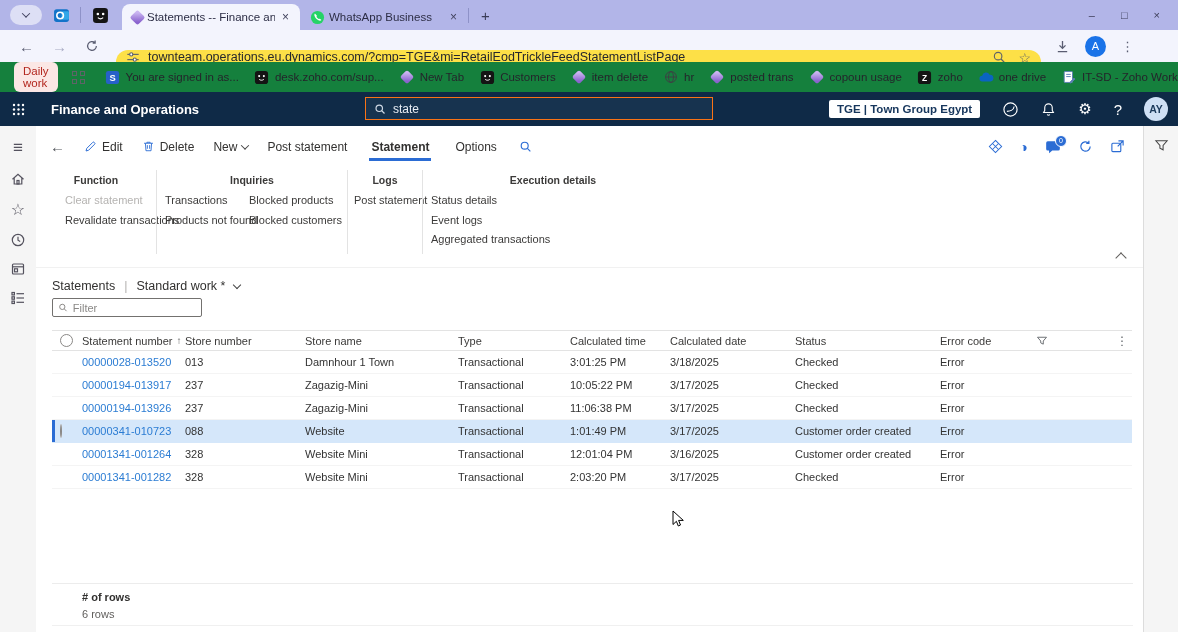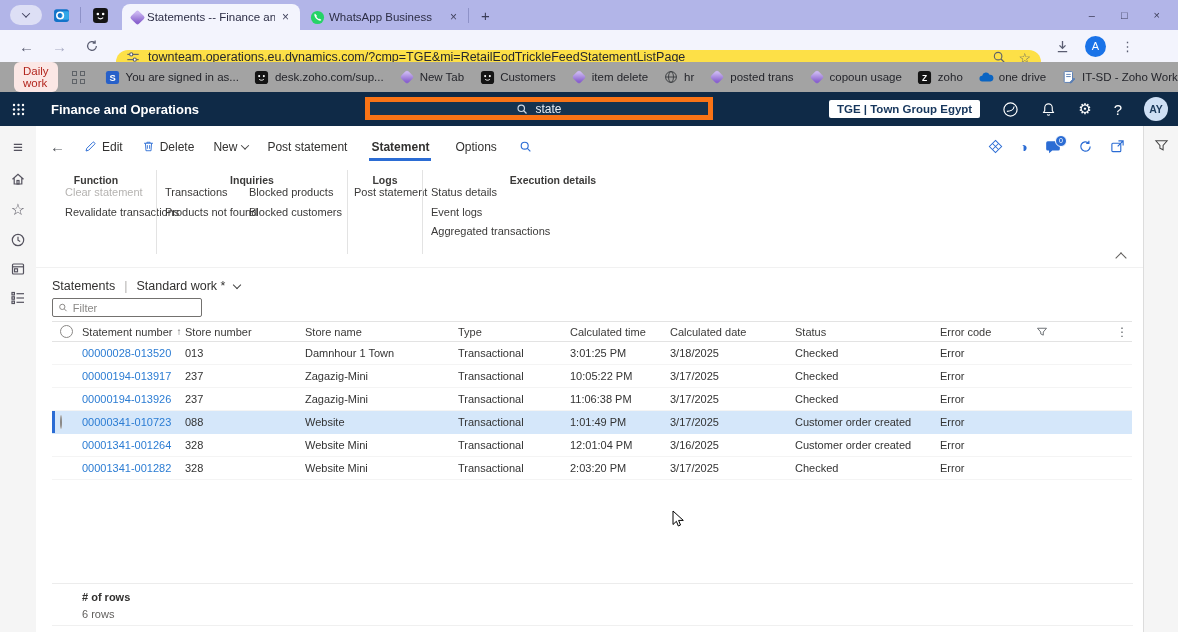--- a/index.html
+++ b/index.html
@@ -26,33 +26,33 @@
   .navbar { position:absolute; left:0; top:30px; width:100%; height:32px; background:#f3f4fd; display:flex; align-items:center; padding:0 10px; }
   .navbtn { color:#5a5d72; margin:0 9px; font-size:15px; }
   .navbtn.fwd { color:#a9abc4; }
   .urlpill { height:24px; background:#fde047; border-radius:12px; flex:0 0 925px; margin-left:8px; display:flex; align-items:flex-start; padding:0 10px;margin-top:32px; }
   .urltext { font-size:12.5px; color:#27282c; margin-left:8px; flex:1; white-space:nowrap; overflow:hidden; }
   .pillicon { color:#5f6368; }
   .navright { display:flex; align-items:center; gap:15px; margin-left:14px; }
   .avatarA { width:21px; height:21px; border-radius:50%; background:#1a73e8; color:#fff; font-size:11px; display:flex; align-items:center; justify-content:center; }
   .morev { color:#5a5d72; font-size:13px; }
 
-  .bookmarks { position:absolute; left:0; top:62px; width:100%; height:30px; background:#a3a3a3; display:flex; align-items:center; padding:0 14px; font-size:11.5px; color:#24252b; }
+  .bookmarks { position:absolute; left:0; top:62px; width:100%; height:30px; background:#15803d; display:flex; align-items:center; padding:0 14px; font-size:11.5px; color:#24252b; }
   .dailywork { background:#fbe7e5; color:#b3261e; border-radius:6px; padding:3px 9px; font-size:11.5px; }
   .appsgrid { width:13px; height:13px; margin-left:14px; display:grid; grid-template-columns:5px 5px; grid-gap:3px; }
   .appsgrid span { width:5px; height:5px; border:1.4px solid #5f6368; }
   .bm-sep { width:1px; height:16px; background:#c4c6dd; margin:0 10px; }
   .bookmark { display:flex; align-items:center; gap:5px; margin-right:15px; white-space:nowrap; }
   .bicon { width:16px; height:16px; display:flex; align-items:center; justify-content:center; }
 
   
   .d365bar { position:absolute; left:0; top:92px; width:100%; height:34px; background:#0f2a47; display:flex; align-items:center; color:#fff; }
   .waffle { margin-left:12px; }
   .d365title { margin-left:26px; font-size:13px; font-weight:bold; }
-  .d365search { position:absolute; left:365px; top:5px; width:348px; height:23px; background:#17334f; border:5px solid #f97316; display:flex; align-items:center; padding:0 8px; gap:7px;justify-content:center; }
+  .d365search { position:absolute; left:365px; top:5px; width:348px; height:23px; background:#17334f; border:1px solid #f97316; display:flex; align-items:center; padding:0 8px; gap:7px; }
   .d365search .sval { font-size:12px; color:#e8edf4; }
   .d365right { margin-left:auto; display:flex; align-items:center; gap:22px; padding-right:10px; }
   .companypill { background:#fff; color:#16365c; font-size:11.5px; font-weight:bold; padding:3px 8px; border-radius:2px; }
   .avatarAY { width:24px; height:24px; border-radius:50%; background:#cfe0f5; color:#1b3a5c; font-size:10.5px; font-weight:bold; display:flex; align-items:center; justify-content:center; }
   .qmark { font-size:15px; }
   .gearg { font-size:15px; }
 
   
   .workspace { position:absolute; left:0; top:126px; width:100%; height:506px; background:#fff; }
   .leftrail { position:absolute; left:0; top:0; width:36px; height:100%; background:#f5f5f5; display:flex; flex-direction:column; align-items:center; padding-top:12px; gap:13px; color:#54525e; }
@@ -71,38 +71,38 @@
   .ap-right { margin-left:auto; display:flex; align-items:center; gap:17px; margin-right:18px; color:#2b6cd4; }
   .bubblewrap { position:relative; }
   .badge { position:absolute; top:-5px; right:-6px; background:#2b6cd4; border:1.5px solid #fff; color:#fff; width:12px; height:12px; border-radius:50%; font-size:7px; display:flex; align-items:center; justify-content:center; }
   .halfc { color:#2b6cd4; font-size:14px; line-height:1; }
 
   
   .ribbon { position:absolute; left:0; top:44px; right:0; height:98px; display:flex; align-items:flex-start; border-bottom:1px solid #f1f1f1; }
   .rgroup { padding-top:4px; }
   .rg0 { width:120px; } .rg1 { width:190px; } .rg2 { width:74px; } .rg3 { width:260px; }
   .rgdiv { width:1px; align-self:stretch; height:84px; background:#e3e3e3; }
-  .rtitle { text-align:center; font-size:10.5px; font-weight:bold; color:#3b3a39; }
+  .rtitle { text-align:center; font-size:10.5px; font-weight:bold; color:#3b3a39; margin-bottom:8px; }
   .rcols { display:flex; }
   .rg0 .rcols { padding-left:29px;align-items:center; } .rg1 .rcols { padding-left:8px; } .rg2 .rcols { padding-left:6px; } .rg3 .rcols { padding-left:8px;flex-direction:column; }
   .rg1 .rcol:first-child { width:84px; } .rg3 .rcol:first-child { width:100px; }
   .rlink { font-size:11px; color:#3b3a39; margin-bottom:7.5px; white-space:nowrap; }
   .rlink.disabled { color:#b5b3b1; }
   .collapsechev { position:absolute; right:18px; top:128px; width:8px; height:8px; border-left:1.4px solid #605e5c; border-top:1.4px solid #605e5c; transform:rotate(45deg); }
 
   
   .listhead { position:absolute; left:16px; top:153px; display:flex; align-items:center; gap:9px; font-size:12.5px; color:#323130; }
   .lh-sep { color:#b5b3b1; }
   .chevdn { width:6px; height:6px; border-right:1.3px solid #444; border-bottom:1.3px solid #444; transform:rotate(45deg); margin-top:-3px; }
   .filterbox { position:absolute; left:16px; top:172px; width:150px; height:19px; border:1px solid #73716f; border-radius:2px; background:#fff; display:flex; align-items:center; padding:0 5px; gap:5px; }
   .filterbox input { border:none; outline:none; font-size:11px; width:100%; color:#333; font-family:"Liberation Sans",sans-serif; background:transparent; }
   .filterbox input::placeholder { color:#8a8886; }
 
   
-  .grid { position:absolute; left:16px; top:195px; width:1080px; }
+  .grid { position:absolute; left:16px; top:204px; width:1080px; }
   .gridrow { display:grid; grid-template-columns:30px 103px 120px 153px 112px 100px 125px 145px 96px 1fr; align-items:center; height:23px; font-size:11px; color:#333; }
   .ghead { height:21px; border-top:1px solid #e3e3e3; border-bottom:1px solid #e3e3e3; color:#3b3a39; }
   .ghead .hc { display:flex; align-items:center; gap:4px; }
   .sortarrow { font-size:10px; color:#555; }
   .selcircle { width:13px; height:13px; border:1px solid #8a8886; border-radius:50%; margin-left:8px; }
   .lastcol { display:flex; align-items:center; justify-content:space-between; padding-right:4px; color:#5f6368; }
   .grow { border-bottom:1px solid #f4f4f4; }
   .grow .link { color:#2b7cd3; }
   .grow.selected { background:#d5e7fa; box-shadow:inset 3px 0 0 #2b6cd4; border-bottom:1px solid #d5e7fa; }
   .dots3 { font-size:12px; color:#5f6368; }

